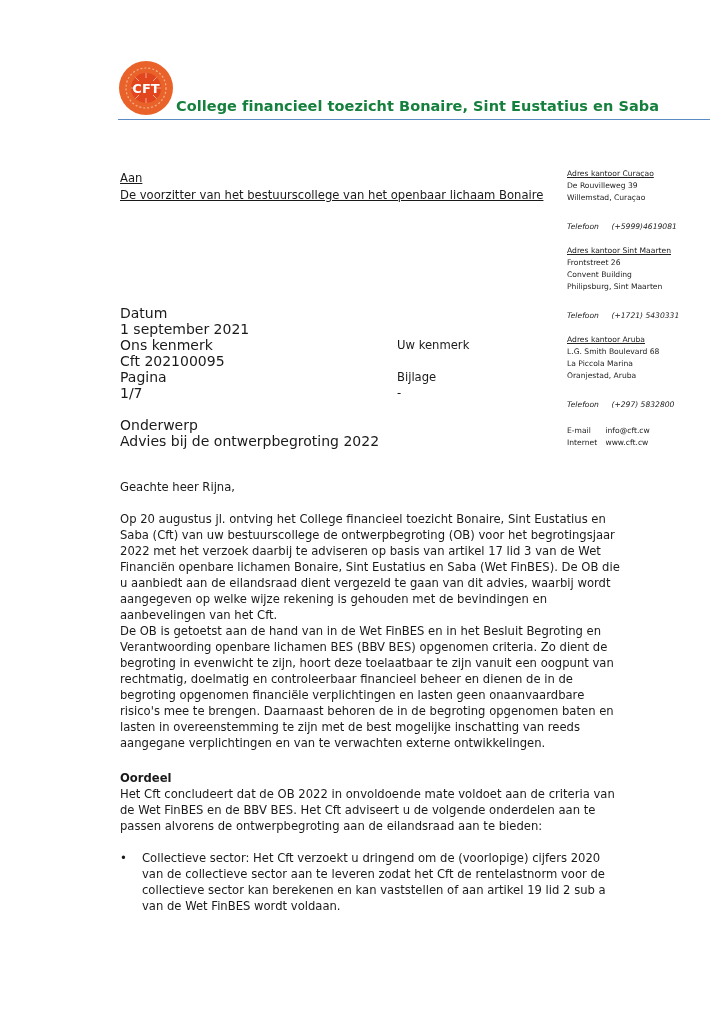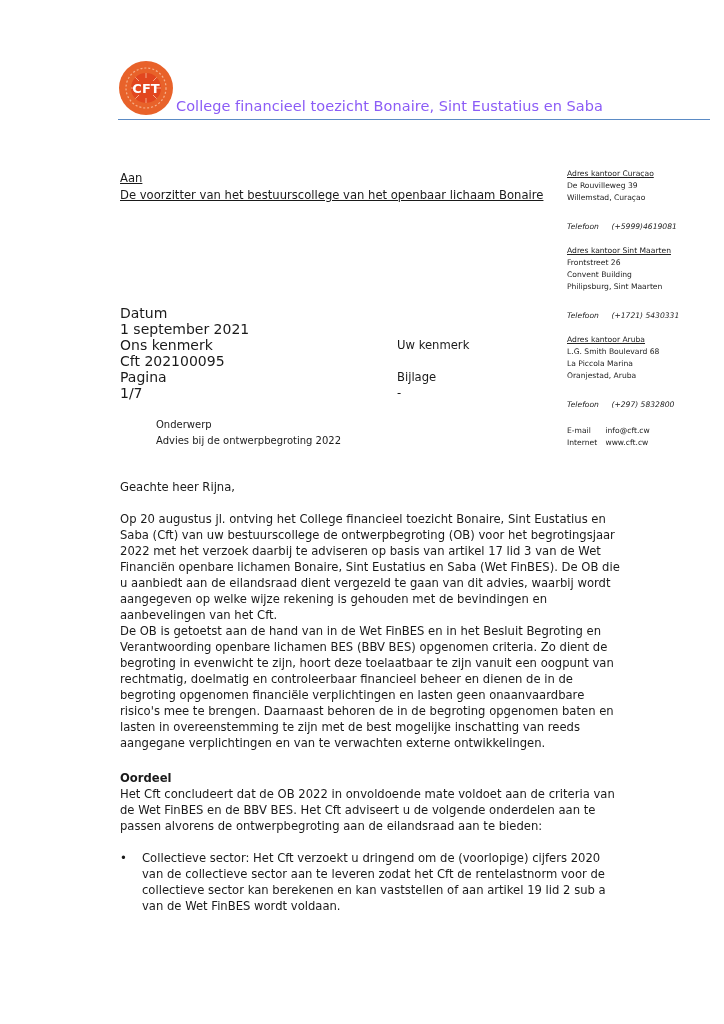--- a/index.html
+++ b/index.html
@@ -1,35 +1,35 @@
 <!DOCTYPE html>
 <html><head>
 <meta charset="utf-8">
 <style>
   html, body { margin: 0; padding: 0; background: #ffffff; }
   body { width: 724px; height: 1024px; position: relative; overflow: hidden;
          font-family: "DejaVu Sans", sans-serif; color: #1a1a1a; }
   .logo { position: absolute; left: 118px; top: 60px; width: 56px; height: 56px; }
-  .org-title { position: absolute; left: 176px; top: 98px; font-weight: normal; font-size: 14.5px;
-               letter-spacing: 0.05px; color: #8b5cf6; white-space: nowrap; }
+  .org-title { position: absolute; left: 176px; top: 98px; font-weight: bold; font-size: 14.5px;
+               letter-spacing: 0.05px; color: #15803d; white-space: nowrap; }
   .header-rule { position: absolute; left: 118px; top: 119px; width: 592px; height: 1px; background: #5b8bc5; }
 
   .addressee { position: absolute; left: 120px; top: 170px; font-size: 11.6px; line-height: 17px; text-decoration: underline; }
 
   .sidebar { position: absolute; left: 567px; top: 168px; width: 150px; font-size: 7.6px; line-height: 11.8px; color: #222; }
   .sidebar .block { margin-bottom: 7px; }
   .sidebar .block-title { text-decoration: underline; }
   .sidebar .tel { margin-top: 18px; font-style: italic; }
   .sidebar .tel .lbl { display: inline-block; width: 42px; }
   .sidebar .contact .lbl { display: inline-block; width: 36px; }
 
   .meta { position: absolute; left: 120px; top: 305px; font-size: 14px; line-height: 16px; }
   .meta-right { position: absolute; left: 397px; top: 337px; font-size: 11.6px; line-height: 16px; }
   .meta-right .gap { height: 16px; }
-  .subject { position: absolute; left: 120px; top: 417px; font-size: 10px; line-height: 16px; margin-left: 36px; }
+  .subject { position: absolute; left: 120px; top: 417px; font-size: 14px; line-height: 16px; }
 
   .body { position: absolute; left: 120px; top: 479px; width: 500px; font-size: 11.6px; line-height: 16px; }
   .body p { margin: 0; }
   .body .para { margin-top: 16px; }
   .body h3 { margin: 19px 0 0 0; font-size: 11.6px; font-weight: bold; line-height: 16px; }
   .bullets { margin: 16px 0 0 0; padding: 0; list-style: none; }
   .bullets li { position: relative; padding-left: 22px; }
   .bullets li .dot { position: absolute; left: 0; top: 0; }
 </style>
 </head>

